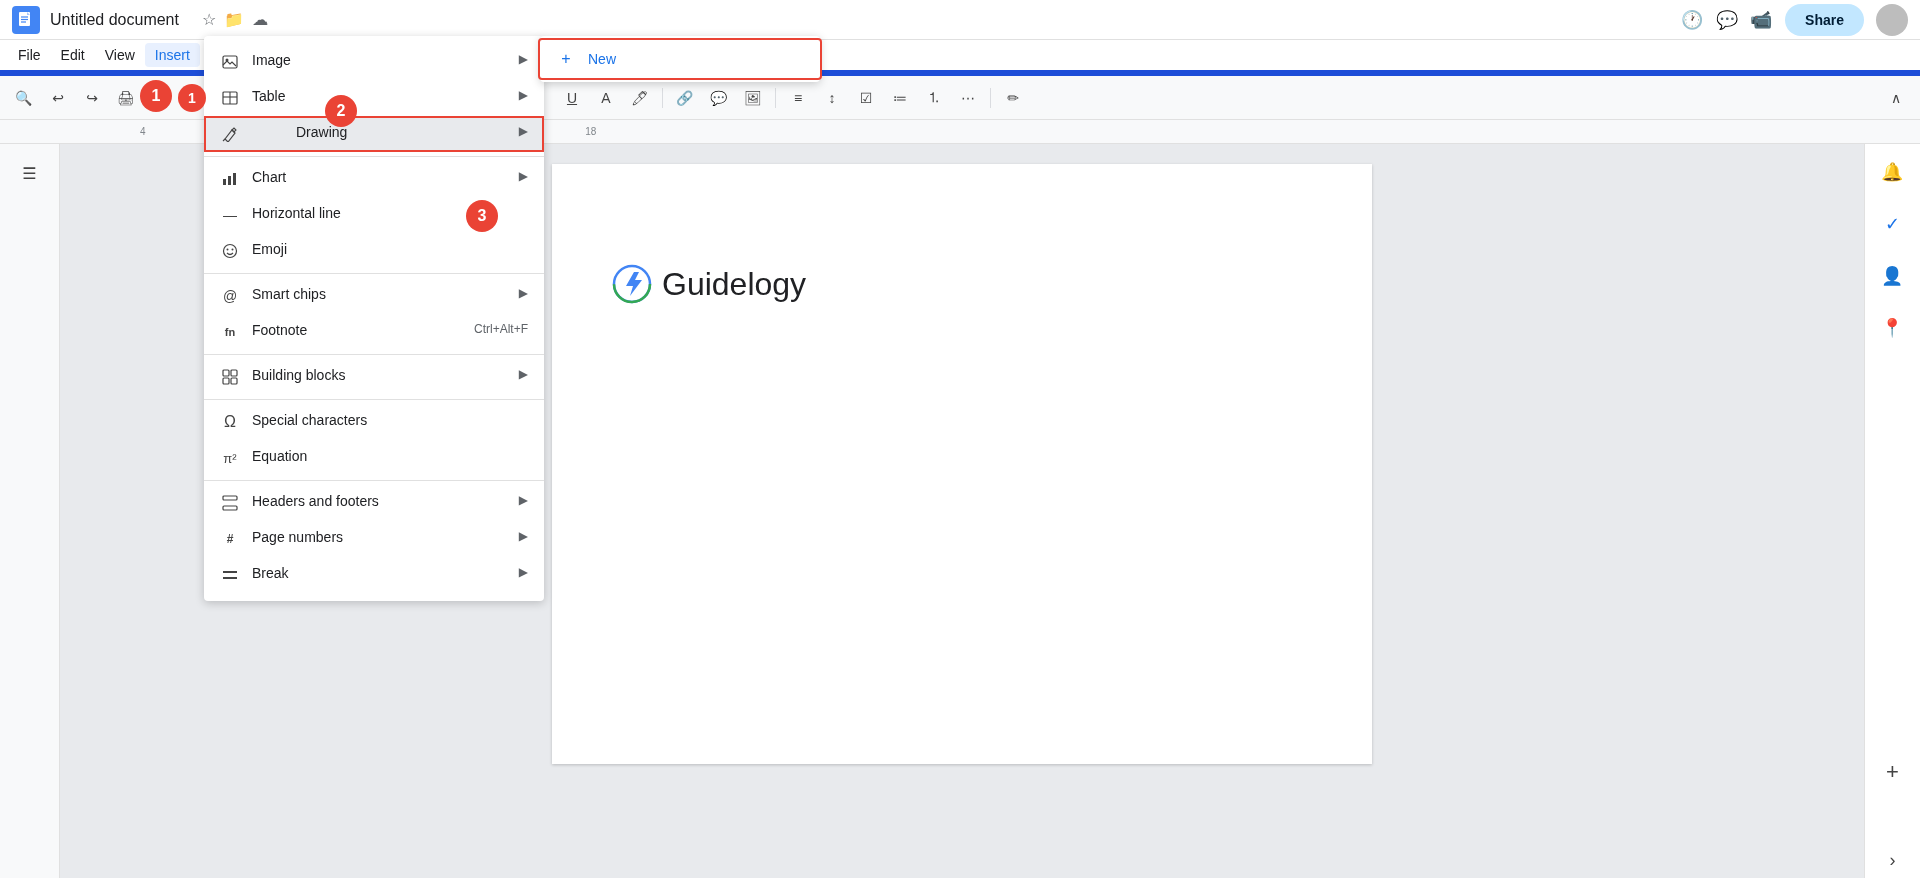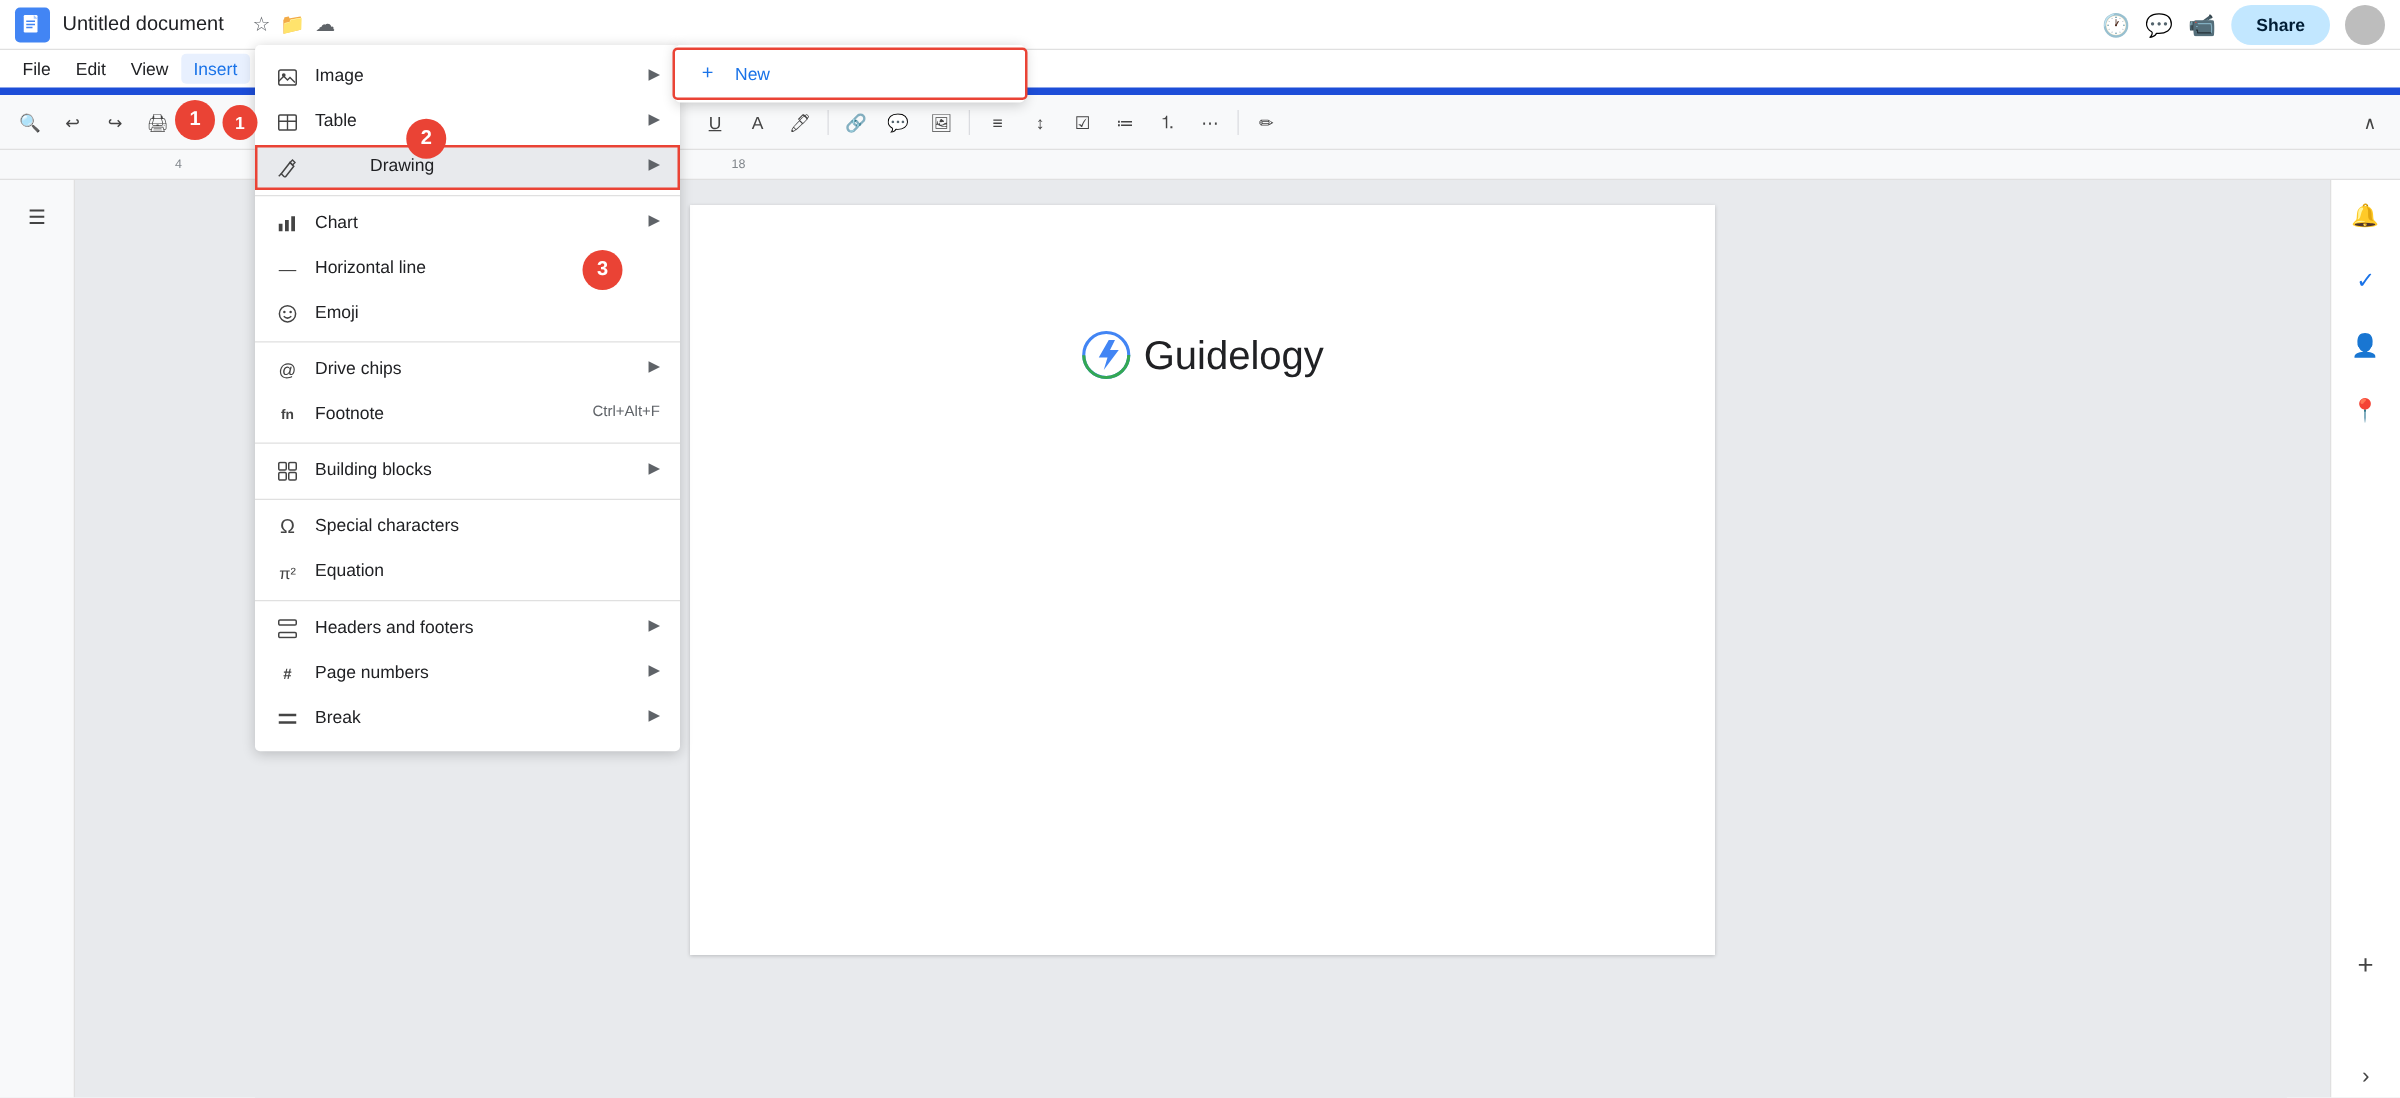--- a/index.html
+++ b/index.html
@@ -119,21 +119,20 @@
       background: white;
       width: 820px;
       margin: 20px auto;
       min-height: 600px;
       box-shadow: 0 1px 3px rgba(0,0,0,0.2);
       padding: 60px;
       position: relative;
     }
     .doc-content {
       display: flex;
-      justify-content: center;
       align-items: flex-start;
       padding-top: 40px;
     }
     .guidelogy-logo {
       display: flex;
       align-items: center;
       gap: 10px;
       font-size: 32px;
       font-weight: 500;
       color: #202124;
@@ -434,21 +433,21 @@
             <path d="M5 10 Q8 13 11 10" fill="none" stroke="#444" stroke-width="1.2"></path>
           </svg>
       </span>
       <span class="item-label">Emoji</span>
     </div>
   </div>
 
   <div class="menu-section">
     <div class="dropdown-item">
       <span class="item-icon">@</span>
-      <span class="item-label">Drive chips</span>
+      <span class="item-label">Smart chips</span>
       <span class="item-arrow">▶</span>
     </div>
     <div class="dropdown-item">
       <span class="item-icon" style="font-size:11px;font-weight:bold;">fn</span>
       <span class="item-label">Footnote</span>
       <span class="item-shortcut">Ctrl+Alt+F</span>
     </div>
   </div>
 
   <div class="menu-section">

